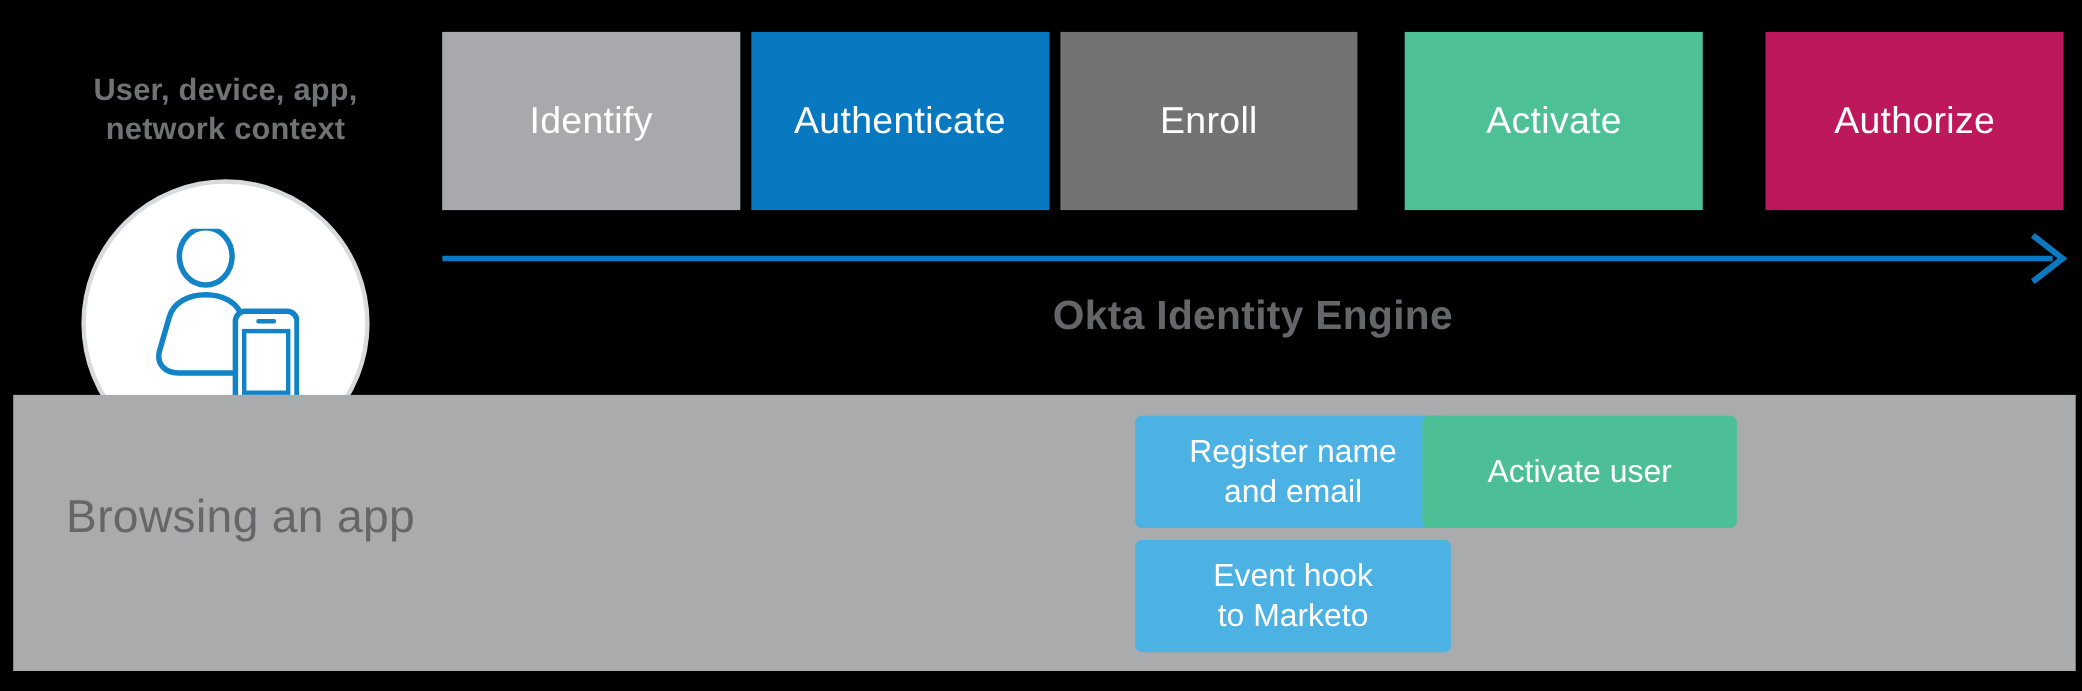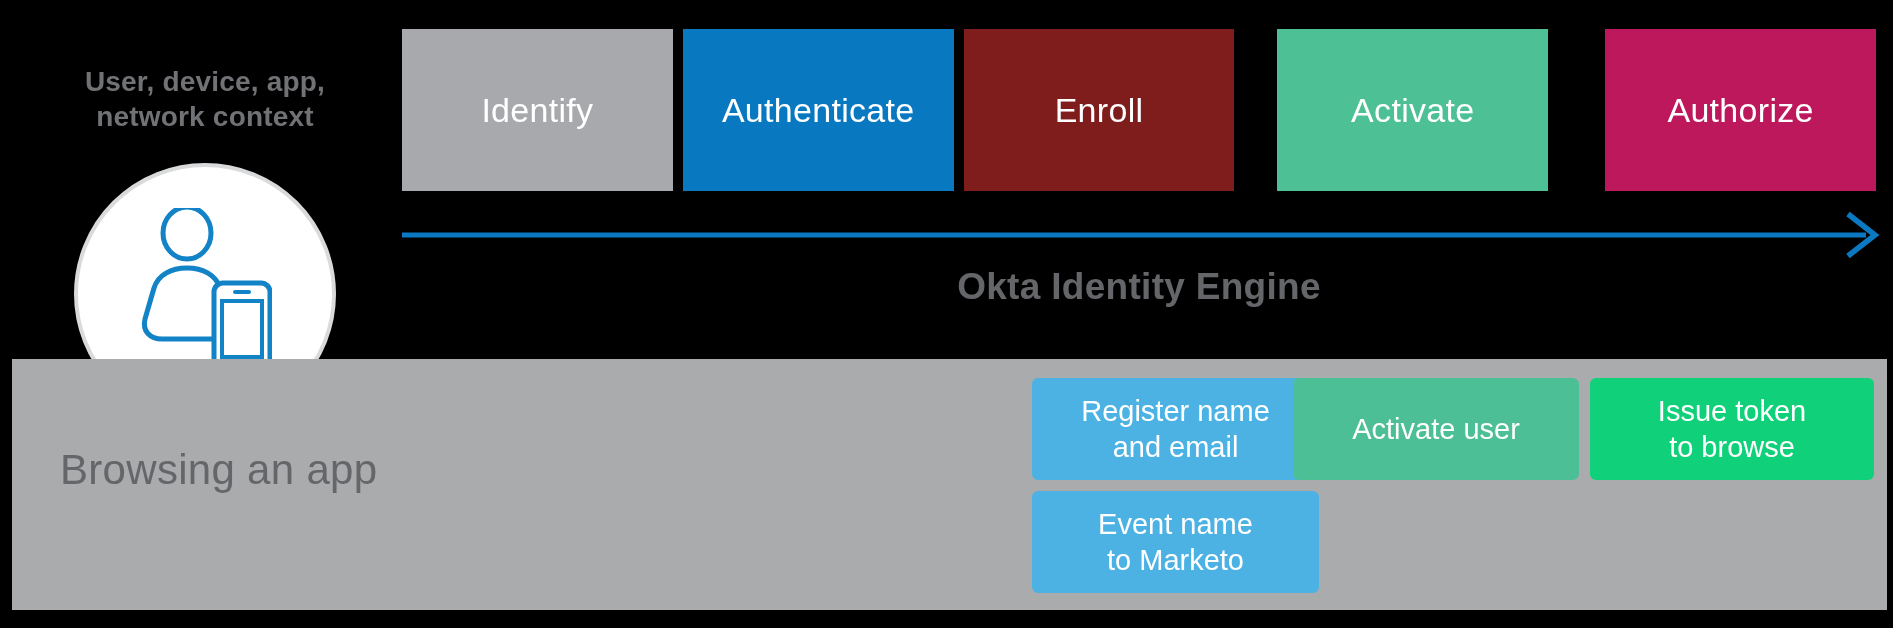--- a/index.html
+++ b/index.html
@@ -147,21 +147,21 @@
     </svg>
   </div>
 
   <div class="stages-row">
     <div class="stage-box" style="background-color: rgb(167, 169, 172);">
       <span>Identify</span>
     </div>
     <div class="stage-box" style="background-color: rgb(8, 120, 193);">
       <span>Authenticate</span>
     </div>
-    <div class="stage-box" style="background-color: #7f1d1d;">
+    <div class="stage-box" style="background-color: #737373;">
       <span>Enroll</span>
     </div>
     <div class="stage-box" style="background-color: rgb(77, 192, 150); margin-left: 33px;">
       <span>Activate</span>
     </div>
     <div class="stage-box" style="background-color: #be185d; margin-left: 47px;">
       <span>Authorize</span>
     </div>
   </div>
 
@@ -183,27 +183,21 @@
     </div>
   </div>
 
   <div class="step-box col-activate row-1" style="background-color: rgb(77, 191, 151);">
     <div>
       <span>Activate user</span>
       <span></span>
     </div>
   </div>
 
-  <div class="step-box col-authorize row-1" style="background-color: rgb(16, 209, 121);">
-    <div>
-      <span>Issue token</span>
-      <span>to browse</span>
-    </div>
-  </div>
 
   <div class="step-box col-enroll row-2" style="background-color: rgb(76, 178, 228);">
     <div>
-      <span>Event name</span>
+      <span>Event hook</span>
       <span>to Marketo</span>
     </div>
   </div>
 
 </div>
 
 </body></html>

